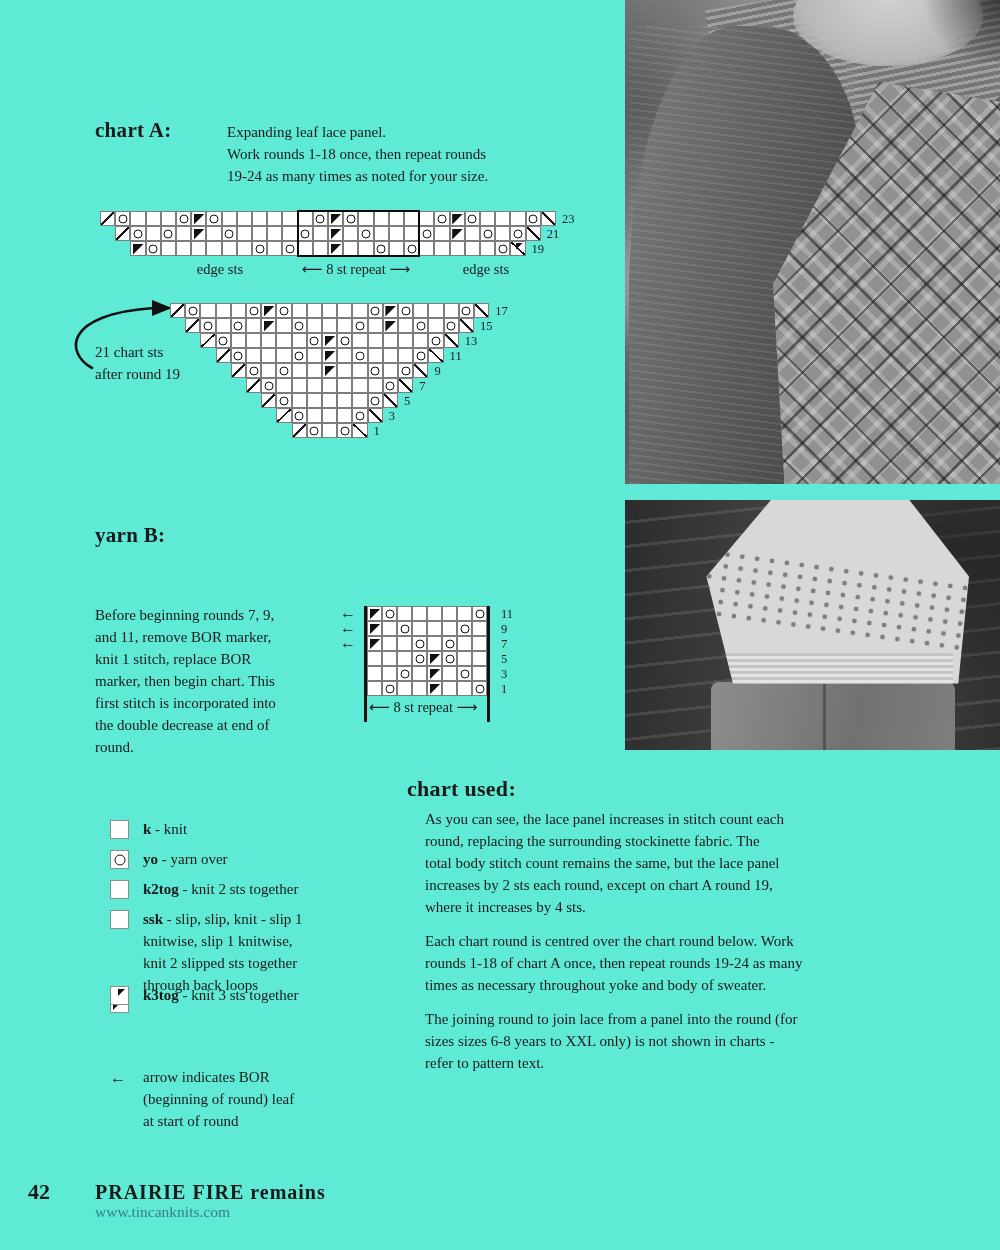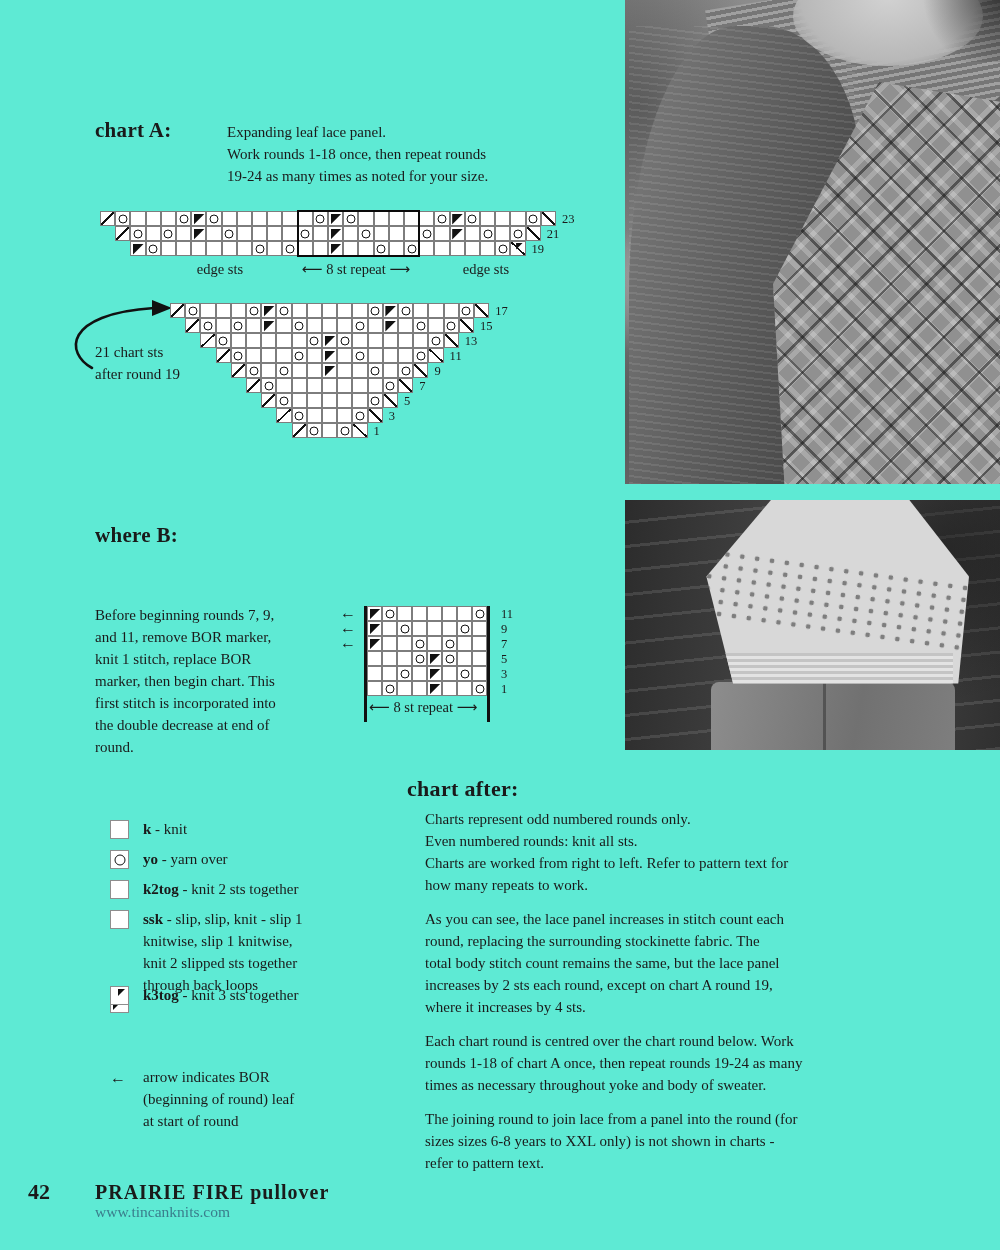--- a/index.html
+++ b/index.html
@@ -369,21 +369,21 @@
       <div class="crow" style="left: 121.6px; top: 120px;">
         <div class="cell sym-ssk" style="left: 0px; width: 15.2px; height: 15px;"></div>
         <div class="cell sym-yo" style="left: 15.2px; width: 15.2px; height: 15px;"></div>
         <div class="cell " style="left: 30.4px; width: 15.2px; height: 15px;"></div>
         <div class="cell sym-yo" style="left: 45.6px; width: 15.2px; height: 15px;"></div>
         <div class="cell sym-k2tog" style="left: 60.8px; width: 15.2px; height: 15px;"></div>
         <span class="round-lab" style="left: 82px;">1</span>
       </div>
     </div>
 
-  <div class="abs heading" style="left:95px;top:523px">where B:</div>
+  <div class="abs heading" style="left:95px;top:523px">yarn B:</div>
   <div class="abs desc" style="left:95px;top:604px;width:262px">Before beginning rounds 7, 9,
 and 11, remove BOR marker,
 knit 1 stitch, replace BOR
 marker, then begin chart.  This
 first stitch is incorporated into
 the double decrease at end of
 round.</div>
 
   <div class="bwrap" id="chartB-wrap" style="left:364px;top:606px;width:120px;height:116px">
     <div id="chartB-grid" style="position:relative;width:120px;height:90px">
@@ -488,35 +488,31 @@
         <div class="ktext"><span class="kterm">k3tog</span> - knit 3 sts together</div>
       </div>
       <div class="kitem" style="top: 1066px;">
         <span class="karrow"></span>
         <div class="ktext">arrow indicates BOR
 (beginning of round) leaf
 at start of round</div>
       </div>
     </div>
 
-  <div class="abs bigheading" style="left:407px;top:776px">chart after:</div>
+  <div class="abs bigheading" style="left:407px;top:776px">chart used:</div>
   <div class="abs" id="notesFlow" style="left:425px;top:808px;width:455px">
-      <p class="note-p">Charts represent odd numbered rounds only.
-Even numbered rounds: knit all sts.
-Charts are worked from right to left.  Refer to pattern text for
-how many repeats to work.</p>
       <p class="note-p">As you can see, the lace panel increases in stitch count each
 round, replacing the surrounding stockinette fabric.  The
 total body stitch count remains the same, but the lace panel
 increases by 2 sts each round, except on chart A round 19,
 where it increases by 4 sts.</p>
       <p class="note-p">Each chart round is centred over the chart round below.  Work
 rounds 1-18 of chart A once, then repeat rounds 19-24 as many
 times as necessary throughout yoke and body of sweater.</p>
       <p class="note-p">The joining round to join lace from a panel into the round (for
 sizes sizes 6-8 years to XXL only) is not shown in charts -
 refer to pattern text.</p>
     </div>
 
   <div class="abs pagenum" style="left:28px;top:1179px">42</div>
-  <div class="abs ftitle" style="left:95px;top:1181px">PRAIRIE FIRE pullover</div>
+  <div class="abs ftitle" style="left:95px;top:1181px">PRAIRIE FIRE remains</div>
   <a class="abs furl" style="left: 95px; top: 1203px; text-decoration: none; color: rgb(58, 125, 140);" id="footerUrl">www.tincanknits.com</a>
 </div>
 
 </body></html>

